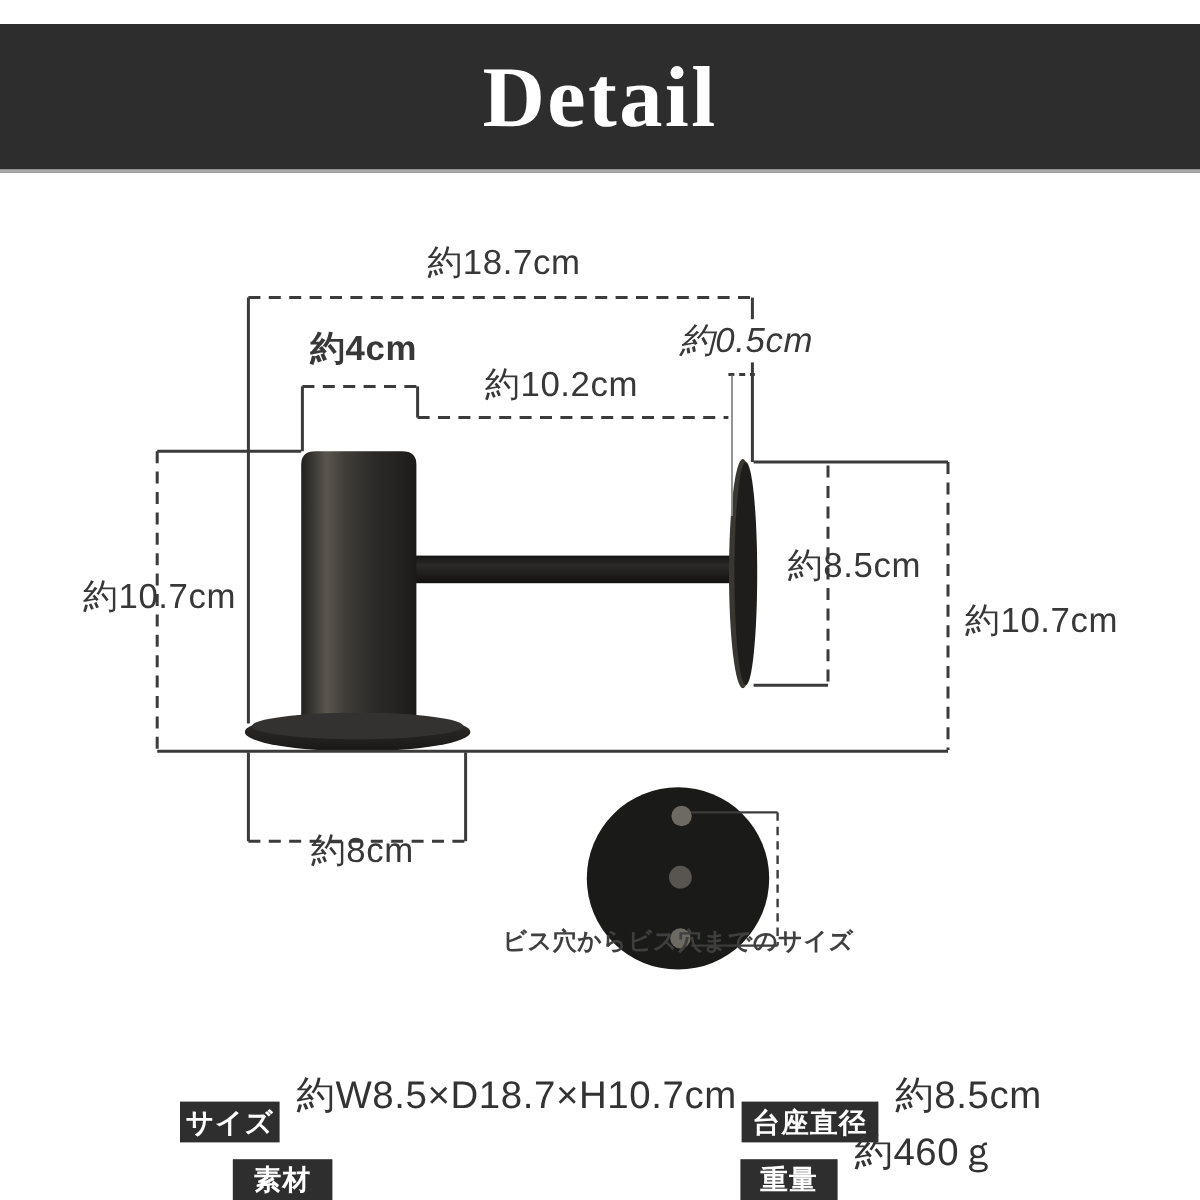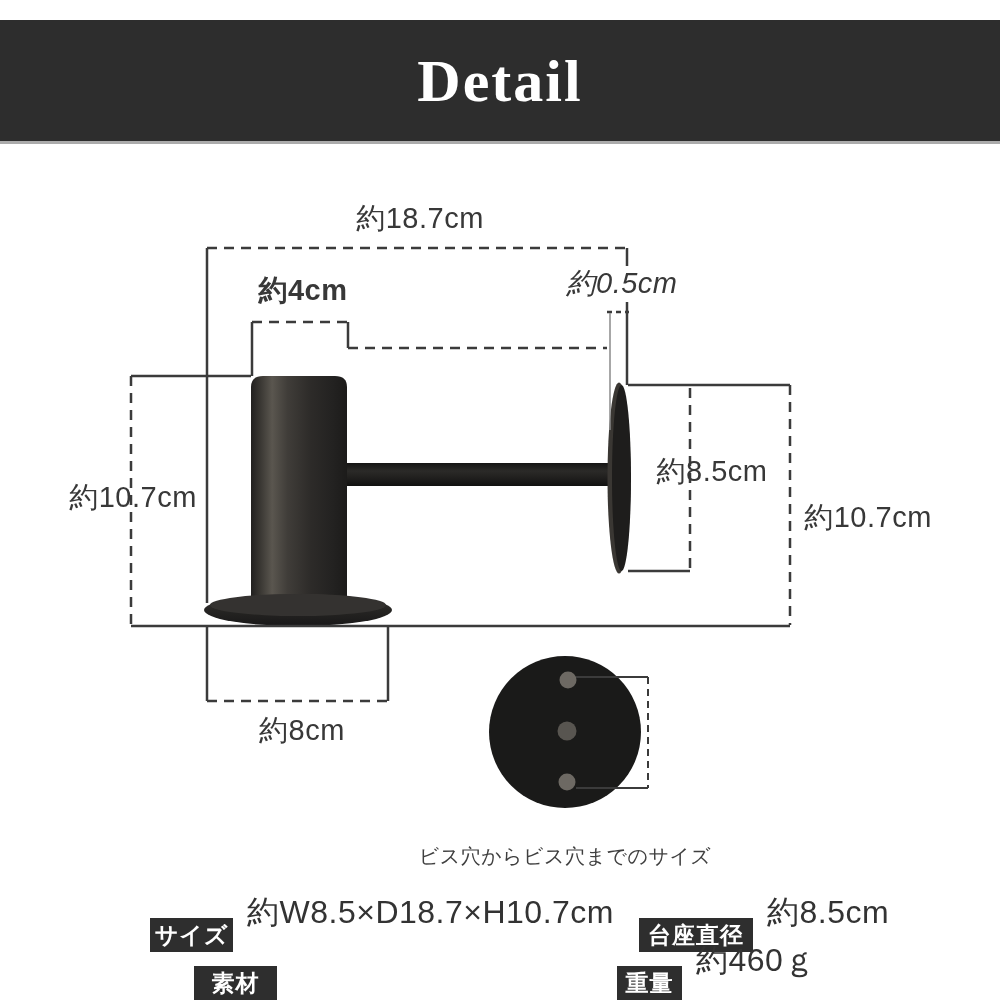--- a/index.html
+++ b/index.html
@@ -8,21 +8,21 @@
     font-family:"Liberation Sans","DejaVu Sans",sans-serif;color:#383838;
   }
   
   .header-bar{
     position:absolute;left:0;top:20px;width:1000px;height:121px;
     background:#2d2d2d;border-bottom:3px solid #ababab;
     display:flex;align-items:center;justify-content:center;
   }
   .header-title{
     font-family:"Liberation Serif","DejaVu Serif",serif;
-    font-weight:bold;font-size:60px;color:#ffffff;letter-spacing:2px;line-height:1;
+    font-weight:bold;font-size:72px;color:#ffffff;letter-spacing:2px;line-height:1;
   }
   
   .diagram{position:absolute;left:0;top:0;width:924px;height:1000px;}
   .diagram svg{position:absolute;left:0;top:0;}
   .dim-label{
     position:absolute;transform:translate(-50%,-50%);
     font-size:29px;color:#383838;white-space:nowrap;letter-spacing:0.5px;
   }
   .screw-caption{
     position:absolute;transform:translate(-50%,-50%);
@@ -119,39 +119,40 @@
         <g stroke="#3b3b3b" stroke-width="2" fill="none">
           <line x1="576" y1="677" x2="648" y2="677"></line>
           <line x1="576" y1="788" x2="648" y2="788"></line>
           <line x1="648" y1="677" x2="648" y2="788" stroke-dasharray="7 5"></line>
         </g>
       </g>
     </svg>
 
     <div class="dim-label" style="left:420px;top:219px;">約18.7cm</div>
     <div class="dim-label" style="left:303px;top:291px;font-weight:bold;">約4cm</div>
+    <div class="dim-label" style="left:468px;top:321px;">約10.2cm</div>
     <div class="dim-label" style="left:622px;top:284px;font-style:italic;">約0.5cm</div>
     <div class="dim-label" style="left:133px;top:498px;">約10.7cm</div>
-    <div class="dim-label" style="left:302px;top:731px;">約8cm</div>
+    <div class="dim-label" style="left:302px;top:709px;">約8cm</div>
     <div class="dim-label" style="left:712px;top:472px;">約8.5cm</div>
     <div class="dim-label" style="left:868px;top:518px;">約10.7cm</div>
-    <div class="screw-caption" style="left:565px;top:856px;">ビス穴からビス穴までのサイズ</div>
+    <div class="screw-caption" style="left:565px;top:784px;font-weight:bold;">ビス穴からビス穴までのサイズ</div>
   </div>
 
   <div>
     <div class="spec-item" style="left:150px;top:896px;">
       <span class="spec-badge" style="width:83px;">サイズ</span>
       <span class="spec-value">約W8.5×D18.7×H10.7cm</span>
     </div>
     <div class="spec-item" style="left:150px;top:944px;padding-left:44px;">
       <span class="spec-badge" style="width:83px;">素材</span>
     </div>
-    <div class="spec-item" style="left:613px;top:896px;padding-left:26px;">
+    <div class="spec-item" style="left:592px;top:896px;padding-left:26px;">
       <span class="spec-badge" style="width:114px;">台座直径</span>
       <span class="spec-value">約8.5cm</span>
     </div>
     <div class="spec-item" style="left:617px;top:944px;">
-      <span class="spec-badge" style="width:65px;">重量</span>
+      <span class="spec-badge" style="width:81px;">重量</span>
       <span class="spec-value">約460ｇ</span>
     </div>
   </div>
 
 </div>
 
 </body></html>

